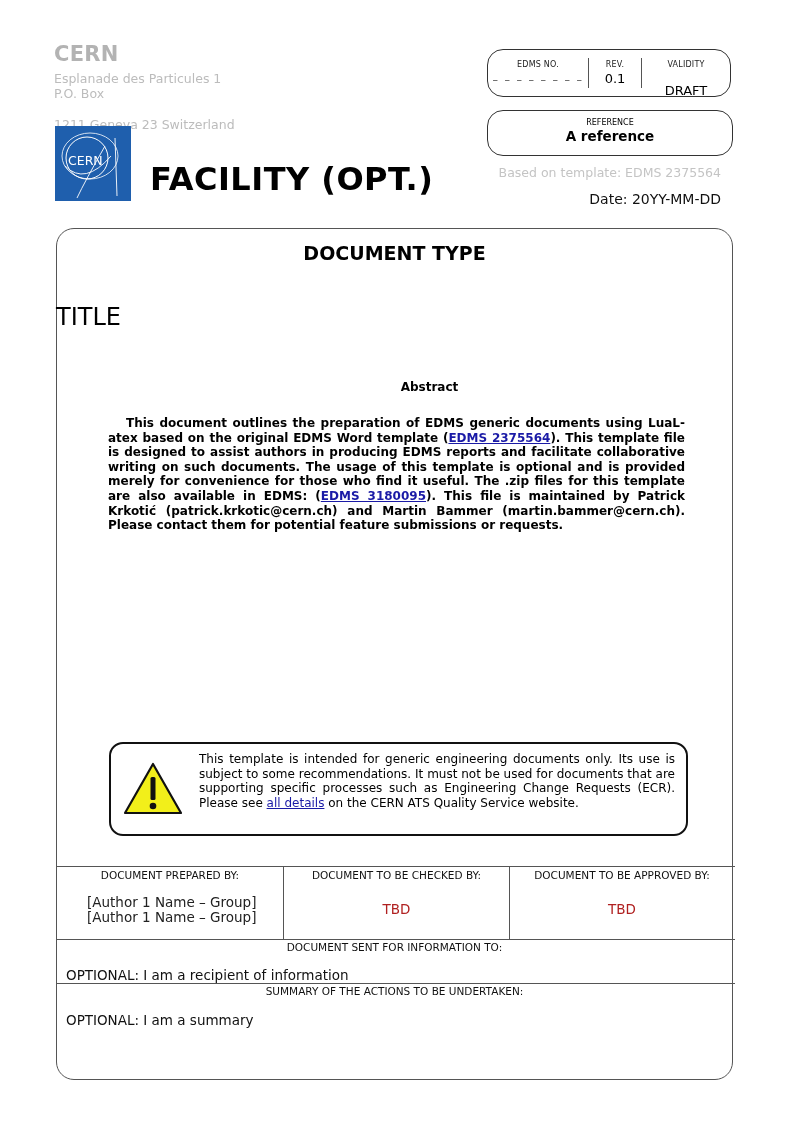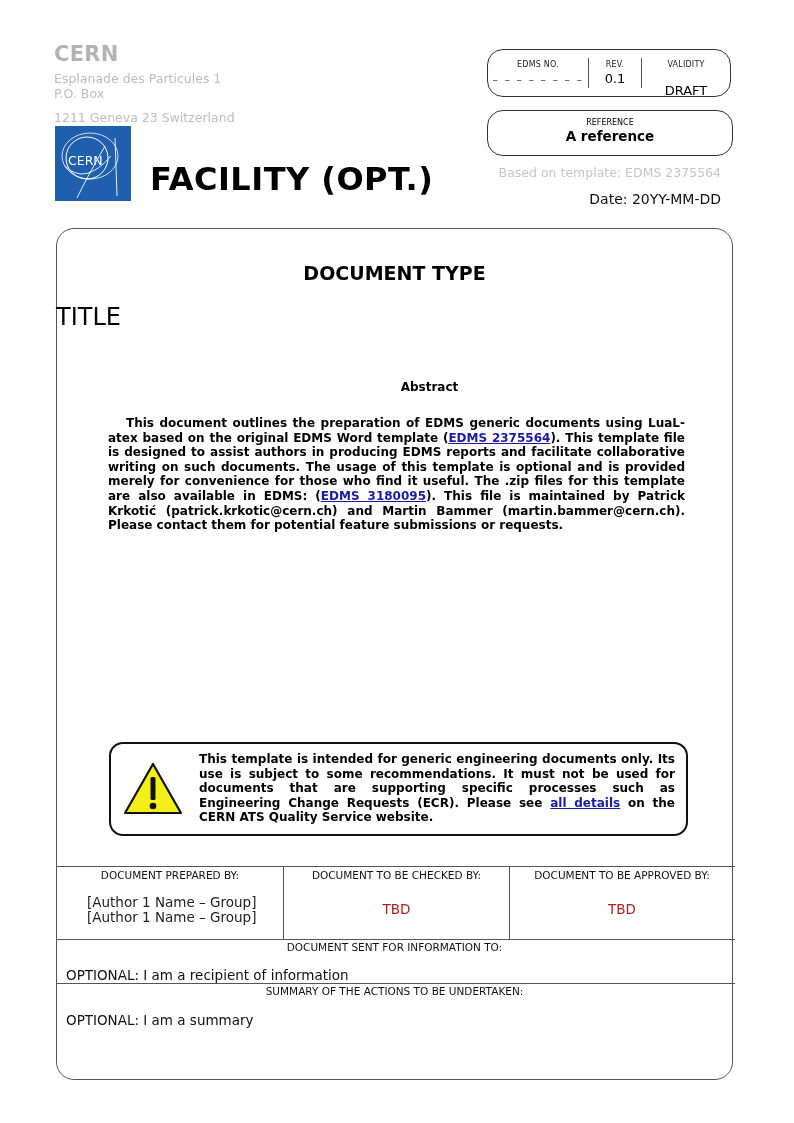--- a/index.html
+++ b/index.html
@@ -23,47 +23,47 @@
 
   .ref-box { left:487px; top:110px; width:246px; height:46px; border:1.2px solid #333; border-radius:16px; box-sizing:border-box; text-align:center; }
   .ref-box .lbl { font-size:8px; margin-top:7px; }
   .ref-box .val { font-size:13.5px; font-weight:bold; margin-top:1px; }
 
   .based { right:73px; top:165px; font-size:12.5px; color:#c4c4c4; }
   .date { right:73px; top:191px; font-size:14px; color:#111; }
 
   
   .frame { left:56px; top:228px; width:677px; height:852px; border:1.2px solid #555; border-radius:18px; box-sizing:border-box; }
-  .doctype { left:56px; width:677px; top:242px; text-align:center; font-size:19px; font-weight:bold;margin-top:20px; }
+  .doctype { left:56px; width:677px; top:242px; text-align:center; font-size:19px; font-weight:bold; }
   .title { left:56px; width:677px; top:303px; text-align:left; font-size:24px; }
   .abstract-h { left:56px; width:747px; top:380px; text-align:center; font-size:12px; font-weight:bold; }
   .abstract { left:108px; width:577px; top:416px; font-size:12px; font-weight:bold; line-height:14.6px; text-align:justify; }
   .abstract a, .warn-text a { color:#1a1aa6; text-decoration:underline; }
 
   
   .warn { left:109px; top:742px; width:579px; height:94px; border:2.5px solid #111; border-radius:14px; box-sizing:border-box; }
   .warn-icon { left:122px; top:761px; width:62px; height:56px; }
-  .warn-text { left:199px; width:476px; top:752px; font-size:12px; font-weight:bold; line-height:14.6px; text-align:justify; }
+  .warn-text { left:199px; width:476px; top:752px; font-size:12px; font-weight:normal; line-height:14.6px; text-align:justify; }
 
   
   .hline { height:1px; background:#555; }
   .vline { width:1px; background:#555; }
   .th { font-size:10.5px; text-align:center; color:#111; }
   .authors { font-size:13.5px; line-height:15px; color:#222; }
   .tbd { font-size:13.5px; color:#b02020; text-align:center; }
   .section-h { left:56px; width:677px; text-align:center; font-size:10.5px; color:#111; }
   .opt { left:66px; font-size:13.5px; color:#111; }
 </style>
 </head>
 <body>
 
 <div class="abs org-name">CERN</div>
 <div class="abs addr" style="top:71px;">Esplanade des Particules 1</div>
 <div class="abs addr" style="top:86px;">P.O. Box</div>
-<div class="abs addr" style="top:110px;">1211 Geneva 23 Switzerland</div>
+<div class="abs addr" style="top:117px;">1211 Geneva 23 Switzerland</div>
 
 <div class="abs logo">
   <svg width="76" height="75" viewBox="0 0 76 75">
     <rect width="76" height="75" fill="#1f5fad"></rect>
     <ellipse cx="32" cy="32" rx="21" ry="21" fill="none" stroke="#fff" stroke-width="1"></ellipse>
     <ellipse cx="35" cy="30" rx="28" ry="23" fill="none" stroke="#fff" stroke-width="0.8"></ellipse>
     <path d="M 10 40 Q 30 60 56 30" fill="none" stroke="#fff" stroke-width="0.9"></path>
     <path d="M 60 12 L 62 70" stroke="#fff" stroke-width="0.9"></path>
     <path d="M 50 20 Q 30 55 22 72" fill="none" stroke="#fff" stroke-width="0.9"></path>
     <text x="13" y="39" font-family="DejaVu Sans, sans-serif" font-size="12.5" fill="#fff">CERN</text>

